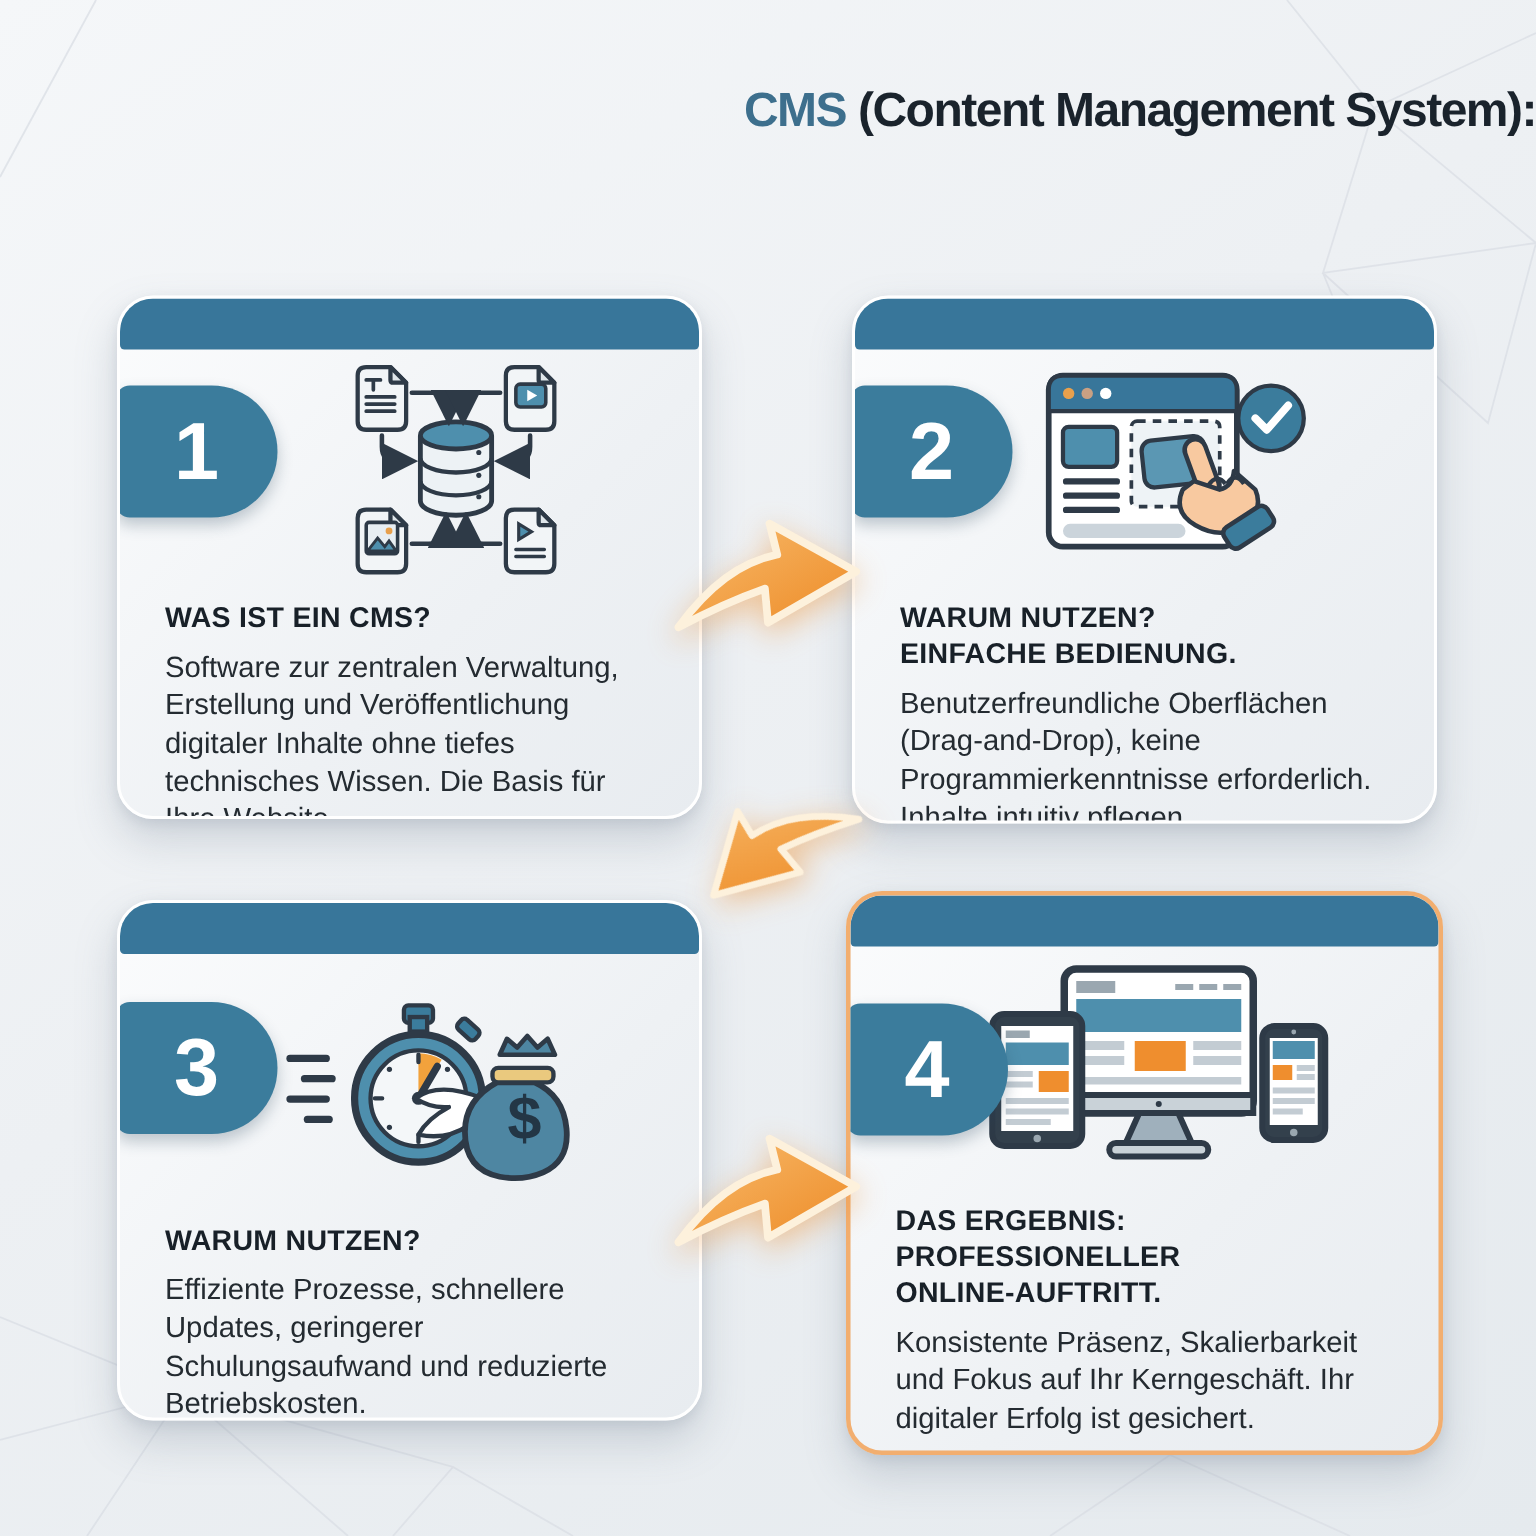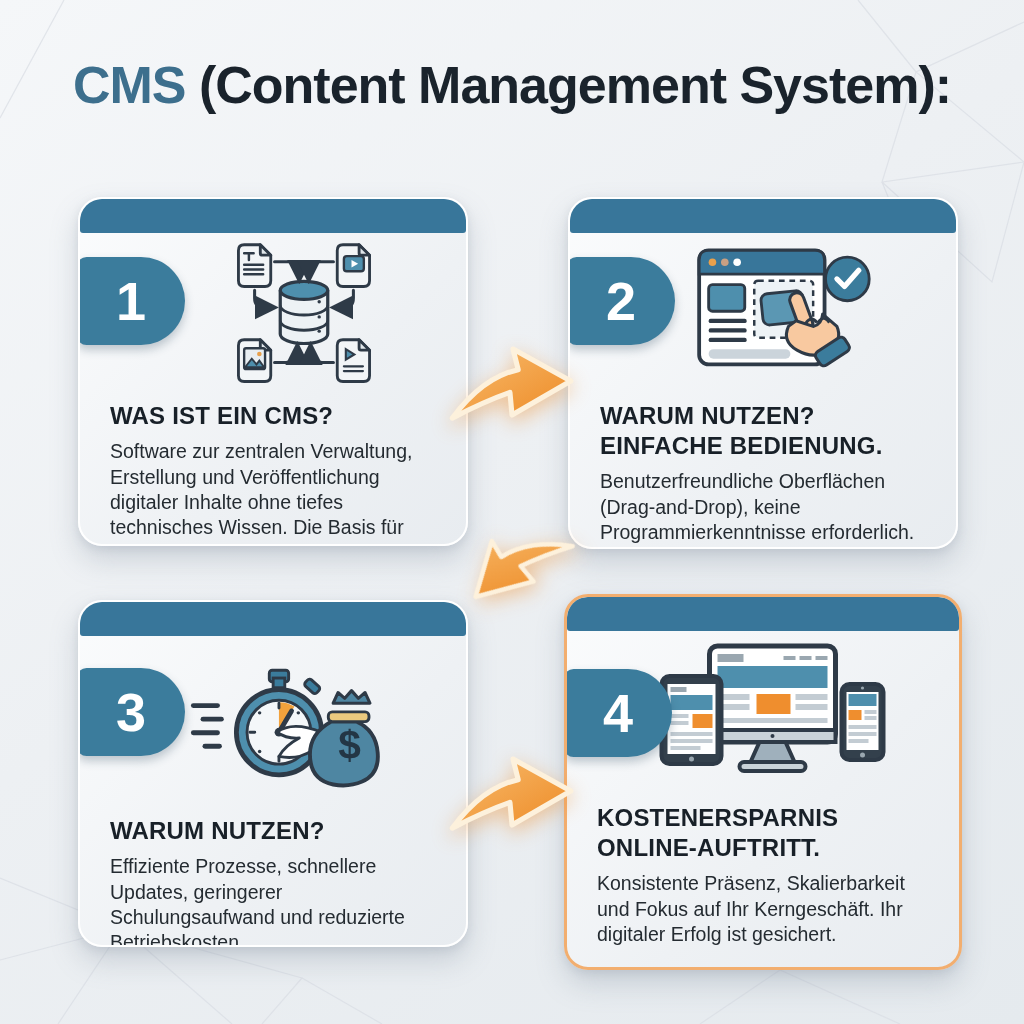--- a/index.html
+++ b/index.html
@@ -6,22 +6,22 @@
   body{font-family:"Liberation Sans", sans-serif;}
   #stage{
     position:relative;width:1024px;height:1024px;overflow:hidden;
     background:linear-gradient(145deg,#f5f7f9 0%,#edf0f3 45%,#e5eaee 100%);
   }
   
   #mesh{position:absolute;inset:0;pointer-events:none;}
 
   
   .title{
-    position:absolute;top:54px;left:0;width:100%;text-align:center;
-    font-weight:bold;font-size:52px;letter-spacing:-1px;line-height:1.2;
+    position:absolute;top:54px;left:0;width:100%;text-align:right;
+    font-weight:bold;font-size:32px;letter-spacing:-1px;line-height:1.2;
     color:#1a232c;
   }
   .title .hl{color:#3d6f8d;}
 
   
   .card{
     position:absolute;border-radius:24px;overflow:hidden;
     background:linear-gradient(135deg,#fbfcfd 0%,#eef1f4 60%,#e8ecf0 100%);
     border:2px solid #ffffff;
     box-shadow:0 14px 28px rgba(125,140,155,.30), 0 3px 8px rgba(125,140,155,.18);
@@ -45,21 +45,21 @@
   .badge .num{color:#fff;font-weight:bold;font-size:54px;line-height:1;}
   .icon-zone{
     position:relative;height:152px;margin-top:40px;
     display:flex;align-items:center;justify-content:center;
   }
   .card1 .icon-zone{padding-left:62px;}
   .card2 .icon-zone{padding-left:30px;}
   .card3 .icon-zone{padding-left:40px;margin-top:46px;}
   .card4 .icon-zone{padding-left:16px;margin-top:44px;}
   .heading{
-    margin:10px 24px 0 30px;font-weight:bold;font-size:24px;line-height:1.26;
+    margin:10px 24px 0 30px;font-weight:bold;font-size:19px;line-height:1.26;
     color:#182028;letter-spacing:.2px;
   }
   .card3 .heading{margin-top:16px;}
   .body-text{
     margin:8px 24px 0 30px;font-size:19.5px;line-height:1.3;color:#242b31;
   }
 
   
   .arrow{position:absolute;filter:drop-shadow(0 6px 10px rgba(238,140,40,.45));}
   .arrow svg{display:block;width:100%;height:100%;}
@@ -309,21 +309,22 @@
           <rect x="23" y="26" width="12" height="4" fill="#C3CCD3"></rect>
           <rect x="23" y="32" width="12" height="4" fill="#C3CCD3"></rect>
           <rect x="7" y="41" width="28" height="4" fill="#C3CCD3"></rect>
           <rect x="7" y="48" width="28" height="4" fill="#C3CCD3"></rect>
           <rect x="7" y="55" width="20" height="4" fill="#C3CCD3"></rect>
           <circle cx="21" cy="71" r="2.5" fill="#9AA7B0"></circle>
         </g>
       </svg>
     </div>
     <div class="heading">
-      <div>KOSTENERSPARNIS</div>
+      <div>DAS ERGEBNIS:</div>
+      <div>PROFESSIONELLER</div>
       <div>ONLINE-AUFTRITT.</div>
     </div>
     <div class="body-text">Konsistente Präsenz, Skalierbarkeit und Fokus auf Ihr Kerngeschäft. Ihr digitaler Erfolg ist gesichert.</div>
   </div>
 
   <div class="arrow arrow1">
     <svg viewBox="0 0 130 100">
       <path d="M7 88 C27 61 47 46 71 41 L66 21 L122 52 L65 85 L63 63 C46 69 26 78 7 88 Z" fill="url(#arrowGrad)" stroke="#FDF1DC" stroke-width="5" stroke-linejoin="round"></path>
     </svg>
   </div>

